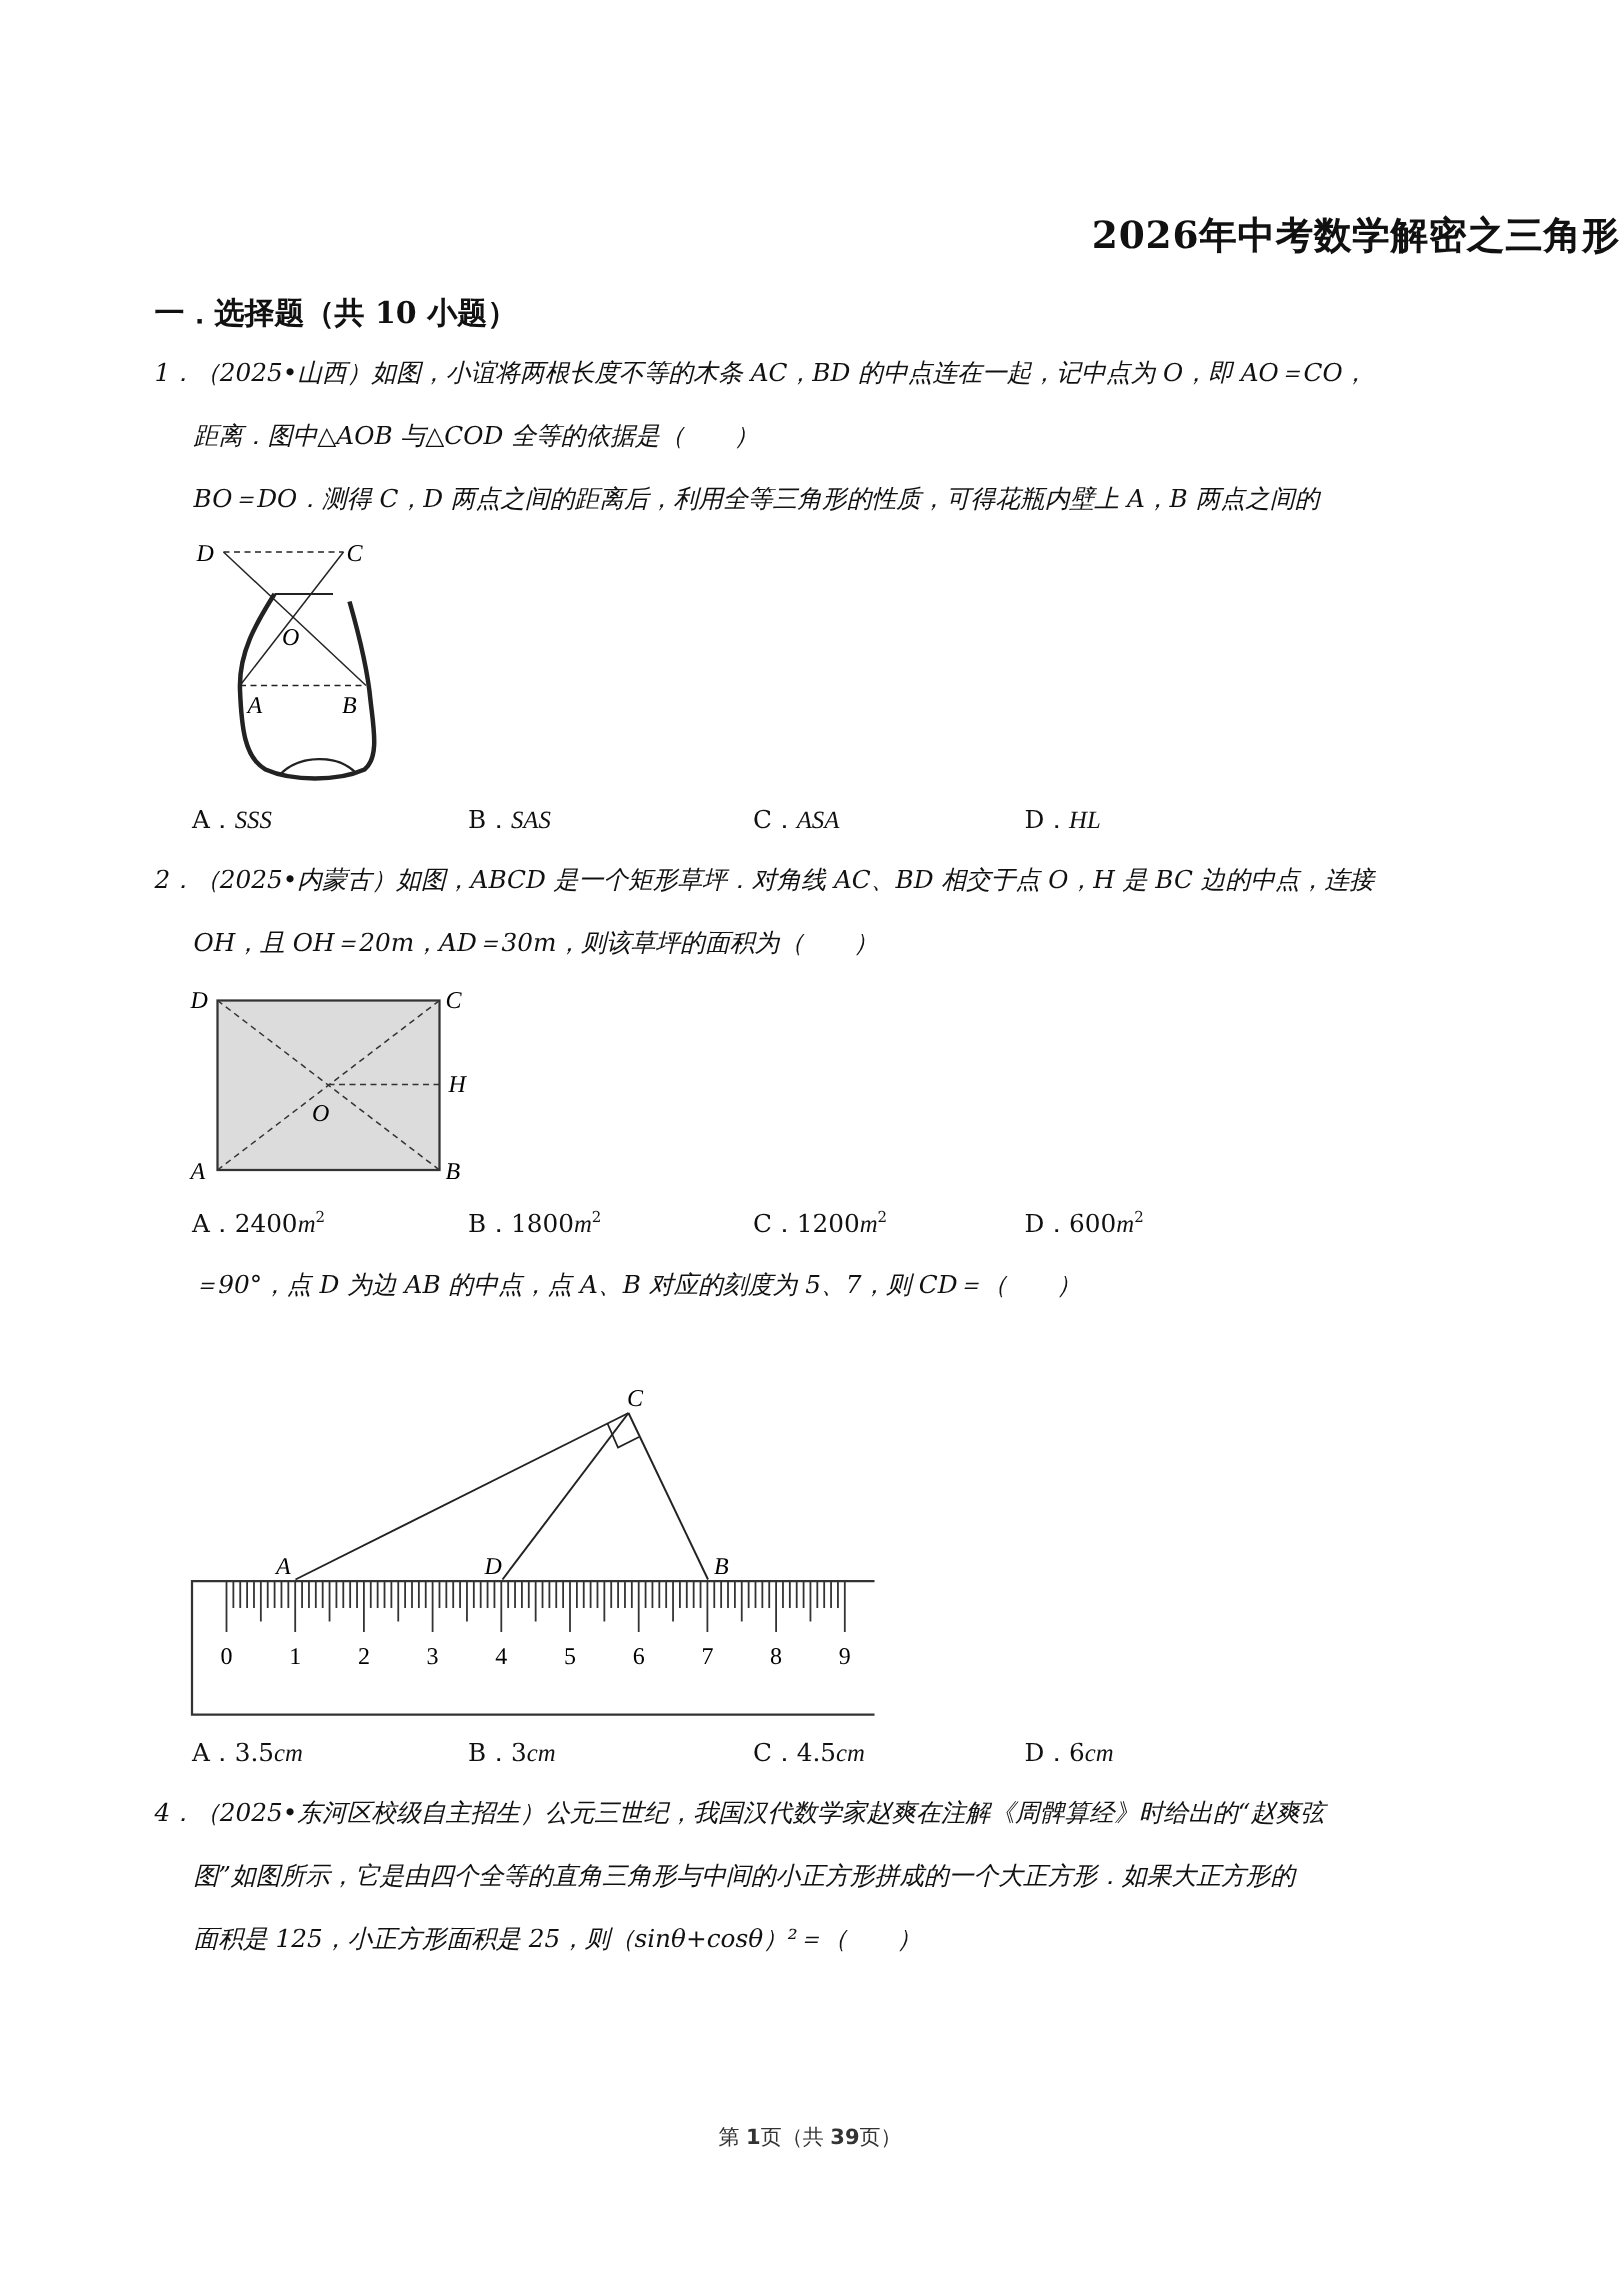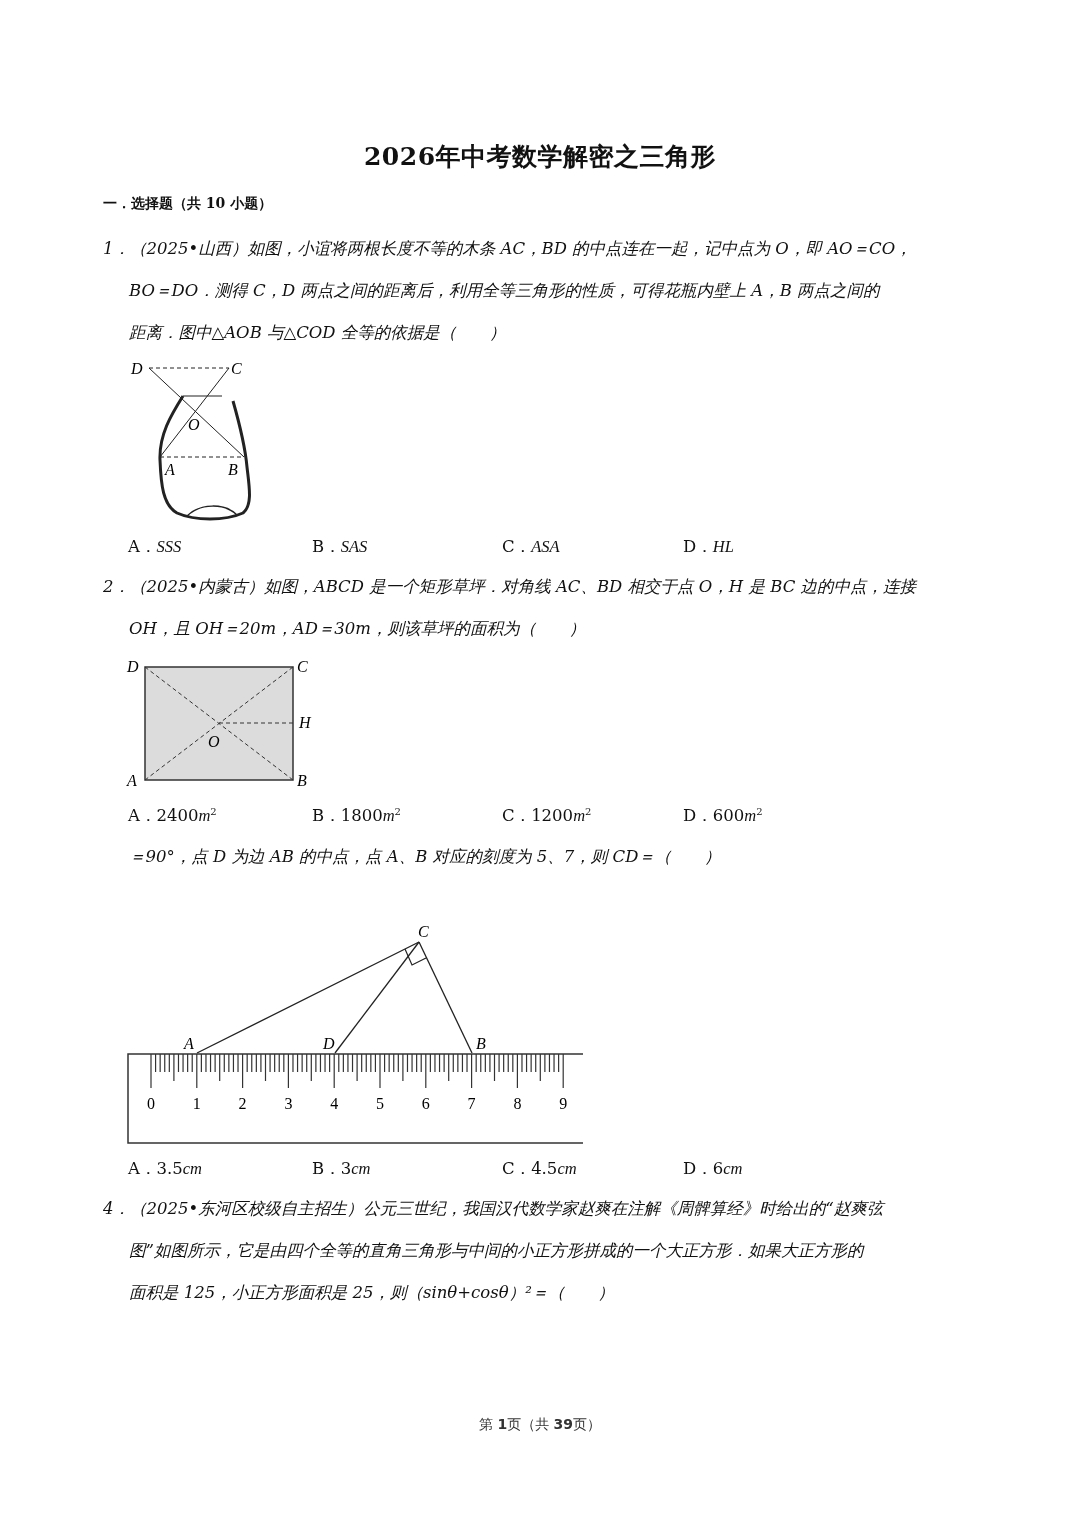--- a/index.html
+++ b/index.html
@@ -1,42 +1,42 @@
 <!DOCTYPE html>
 <html><head>
 <meta charset="utf-8">
 <style>
   html, body { margin: 0; padding: 0; background: #ffffff; }
   body { width: 1080px; height: 1527px; position: relative; overflow: hidden;
          font-family: "DejaVu Serif", "Liberation Serif", serif; color: #111; }
-  .title { position: absolute; top: 140px; left: 0; width: 1080px; text-align: center;
+  .title { position: absolute; top: 140px; left: 0; width: 1080px; text-align: right;
            font-size: 25px; font-weight: bold; letter-spacing: 0.5px; }
-  .section { position: absolute; top: 195px; left: 103px; font-size: 14px; font-weight: bold; }
+  .section { position: absolute; top: 195px; left: 103px; font-size: 20px; font-weight: bold; }
   .para { position: absolute; left: 103px; width: 875px; font-size: 16.5px; line-height: 42px; font-style: italic; }
   .qline { display: block; white-space: nowrap; }
   .qline.cont { padding-left: 26px; }
   i { font-style: italic; font-family: "Liberation Serif", serif; }
   .options { position: absolute; left: 128px; font-size: 16.5px; }
   .options span.opt { position: absolute; white-space: nowrap; }
   .fig { position: absolute; }
   .footer { position: absolute; top: 1416px; left: 0; width: 1080px; text-align: center;
             font-size: 14px; font-family: "DejaVu Sans", sans-serif; color: #333; }
   .footer b { font-weight: bold; }
   sup { font-size: 10px; }
 </style>
 </head>
 <body>
 
 <div class="title">2026年中考数学解密之三角形</div>
 <div class="section">一．选择题（共 10 小题）</div>
 
 <div class="para" style="top:228px;">
   <span class="qline"><span>1．</span><span>（2025•山西）</span><span>如图，小谊将两根长度不等的木条 AC，BD 的中点连在一起，记中点为 O，即 AO＝CO，</span></span>
+  <span class="qline cont">距离．图中△AOB 与△COD 全等的依据是（　　）</span>
   <span class="qline cont">BO＝DO．测得 C，D 两点之间的距离后，利用全等三角形的性质，可得花瓶内壁上 A，B 两点之间的</span>
-  <span class="qline cont">距离．图中△AOB 与△COD 全等的依据是（　　）</span>
 </div>
 
 <svg class="fig" style="left:125px;top:355px;" width="140" height="170" viewBox="0 0 140 170">
   <line x1="24" y1="13" x2="104" y2="13" stroke="#222" stroke-width="1" stroke-dasharray="4,3"></line>
   <line x1="24" y1="13" x2="119" y2="102" stroke="#222" stroke-width="1"></line>
   <line x1="104" y1="13" x2="35" y2="102" stroke="#222" stroke-width="1"></line>
   <line x1="35" y1="102" x2="119" y2="102" stroke="#222" stroke-width="1" stroke-dasharray="4,3"></line>
   <line x1="58" y1="41" x2="97" y2="41" stroke="#222" stroke-width="1.2"></line>
   <path d="M58,41 C46,60 34,80 35,105 C36,130 38,150 52,158 C70,166 100,166 118,158 C128,150 124,130 122,112 C120,90 112,60 108,46" fill="none" stroke="#222" stroke-width="3"></path>
   <path d="M62,161 C75,148 100,148 112,160" fill="none" stroke="#222" stroke-width="1.5"></path>

